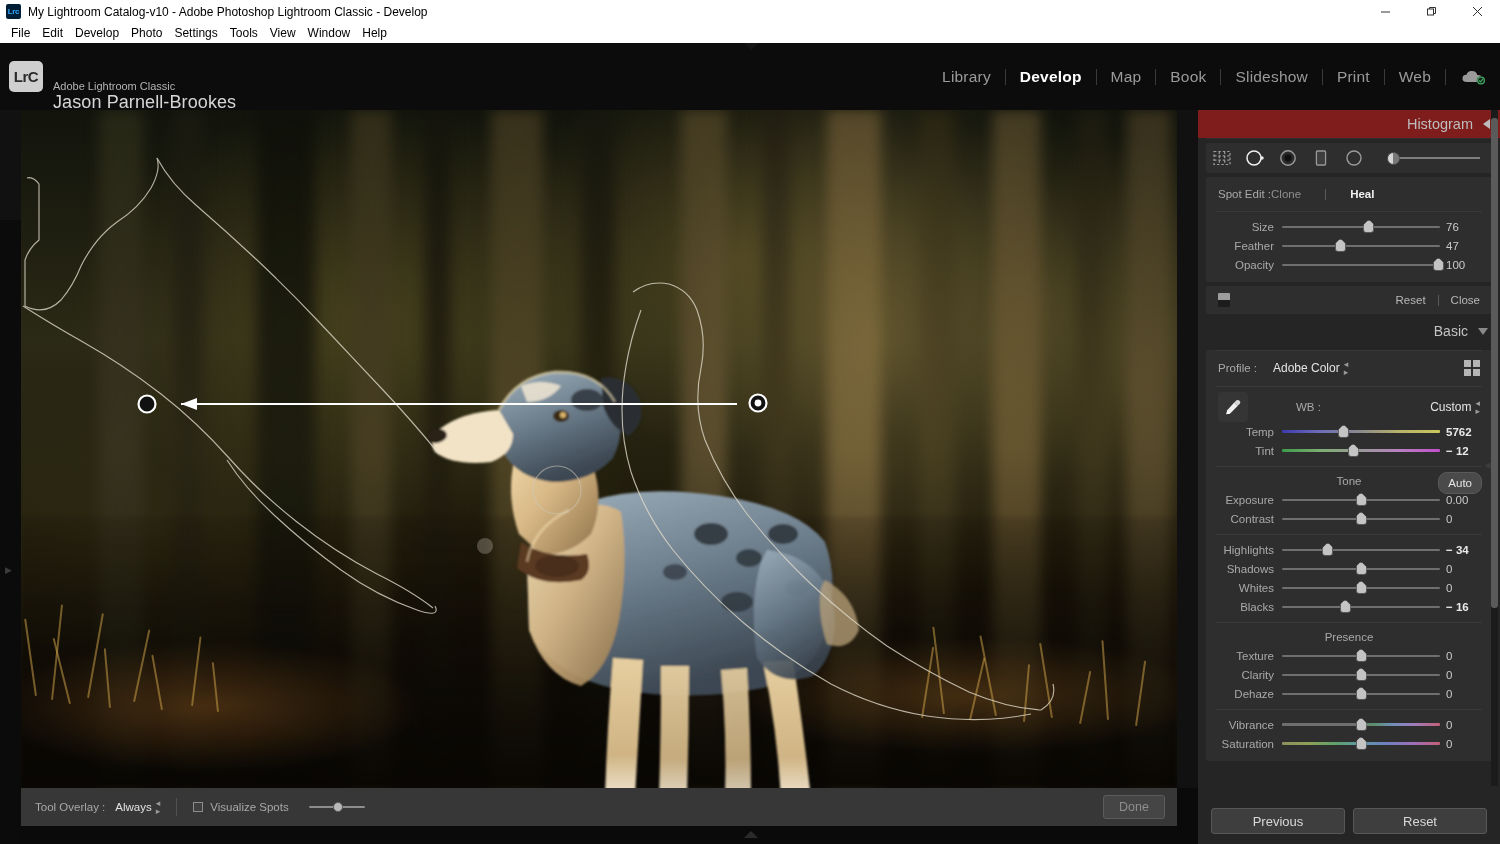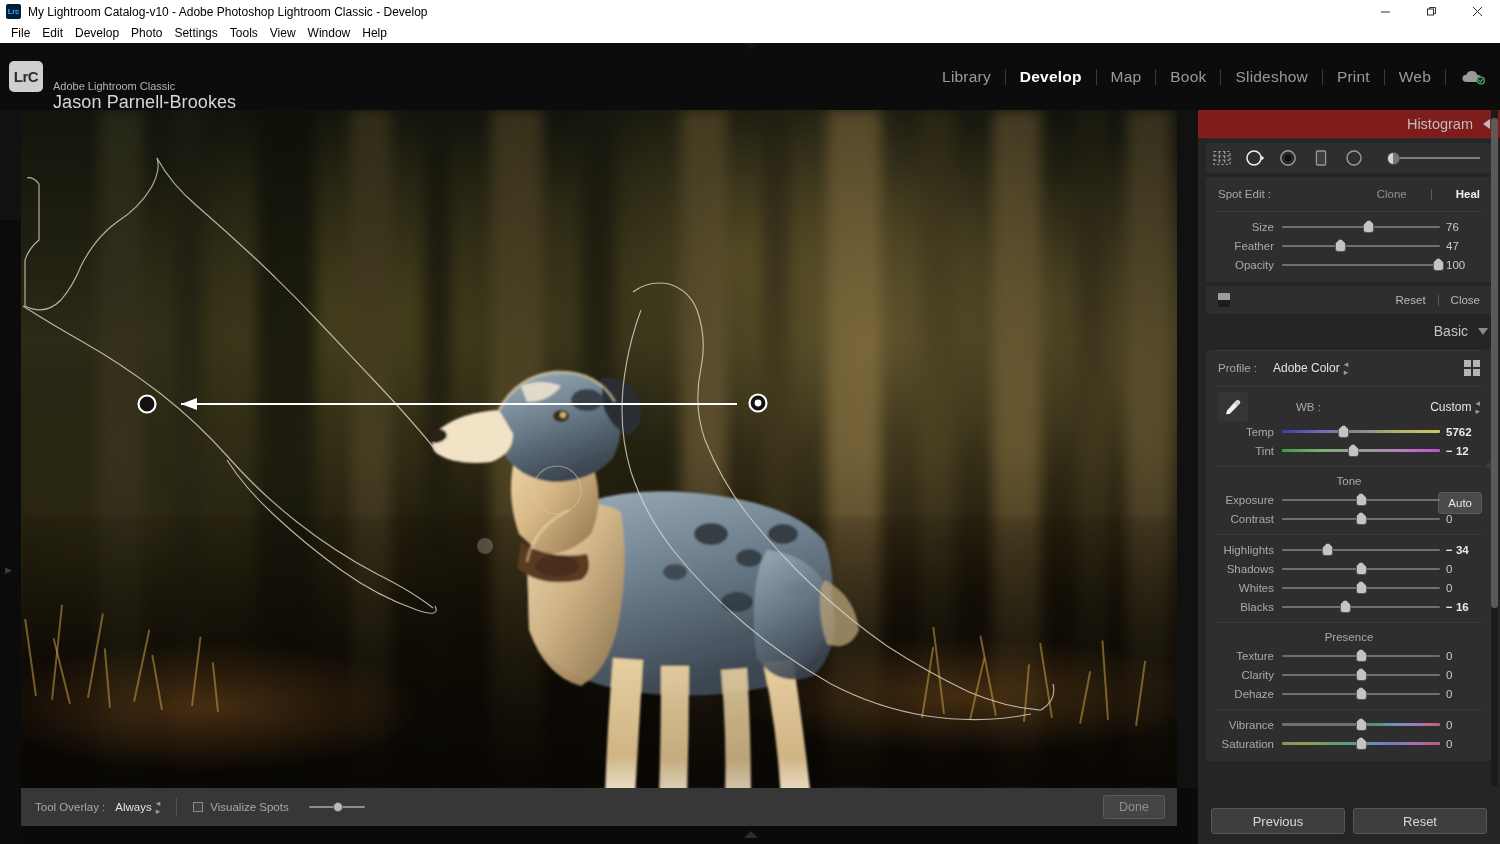--- a/index.html
+++ b/index.html
@@ -172,21 +172,21 @@
   .ts-slider { flex: 1; height: 16px; position: relative; margin-left: 4px; }
   .ts-track { position: absolute; top: 7px; left: 14px; right: 6px; height: 2px; background: #7d7d7d; }
   .ts-knob {
     position: absolute; top: 2px; left: 6px; width: 13px; height: 13px; border-radius: 50%;
     background: linear-gradient(90deg,#d6d6d6 50%, #787878 50%); border: 1px solid #555;
   }
 
   .sect { background: #2e2e2e; margin: 4px 8px 0 8px; padding: 6px 0 8px 0; border-radius: 2px; }
   .row { display: flex; align-items: center; height: 19px; padding: 0 10px; }
   .rowlab { font-size: 11.5px; color: #a9a9a9; width: 66px; text-align: right; padding-right: 8px; }
-  .mode-row { justify-content: space-between; height: 22px; padding: 0 12px; }
+  .mode-row { height: 22px; padding: 0 12px; }
   .mode-left { font-size: 11.5px; color: #a9a9a9; }
   .mode-right { display: flex; align-items: center; gap: 24px; font-size: 11.5px; }
   .mode-opt { color: #8f8f8f; }
   .mode-opt.on { color: #f0f0f0; font-weight: bold; }
   .vbar { width: 1px; height: 11px; background: #5a5a5a; }
 
   .slider { position: relative; flex: 1; height: 14px; }
   .s-track { position: absolute; top: 6px; left: 0; right: 0; height: 2px; background: #6f6f6f; border-radius: 1px; }
   .s-track.grad-temp { background: linear-gradient(90deg,#3d3bb0,#6f6fb8,#8b8b8b,#b9b46a,#c9c85d); height: 3px; top: 5.5px; }
   .s-track.grad-tint { background: linear-gradient(90deg,#3e9b4a,#7fae74,#9a9a9a,#b97fc0,#c250cc); height: 3px; top: 5.5px; }
@@ -211,21 +211,21 @@
 
   .panel-head {
     height: 26px; display: flex; align-items: center; justify-content: flex-end;
     padding-right: 12px; margin-top: 4px; margin-left: 24px;
   }
   .panel-head .t { font-size: 14px; color: #c3c3c3; }
 
   .sub-head { text-align: center; font-size: 11.5px; color: #a9a9a9; height: 18px; line-height: 18px; position: relative; }
   .auto-btn {
     position: absolute; right: 10px; top: 0px; padding: 1px 9px; font-size: 11.5px;
-    color: #e4e4e4; background: #4a4a4a; border-radius: 3px; border: 1px solid #5a5a5a; margin-top: 20px;
+    color: #e4e4e4; background: #4a4a4a; border-radius: 9px; border: 1px solid #5a5a5a;
   }
   .divline { height: 1px; background: #242424; margin: 6px 10px 5px 10px; border-bottom: 1px solid #393939; }
 
   .profile-row { display: flex; align-items: center; height: 24px; padding: 0 12px; }
   .profile-lab { font-size: 11.5px; color: #a9a9a9; }
   .profile-val { font-size: 12px; color: #e4e4e4; margin-left: 16px; }
   .grid-icon { margin-left: auto; display: grid; grid-template-columns: 7px 7px; gap: 2px; }
   .grid-icon i { width: 7px; height: 7px; background: #b5b5b5; display: block; }
 
   .wb-row { display: flex; align-items: center; height: 30px; padding: 0 12px; position: relative; }

